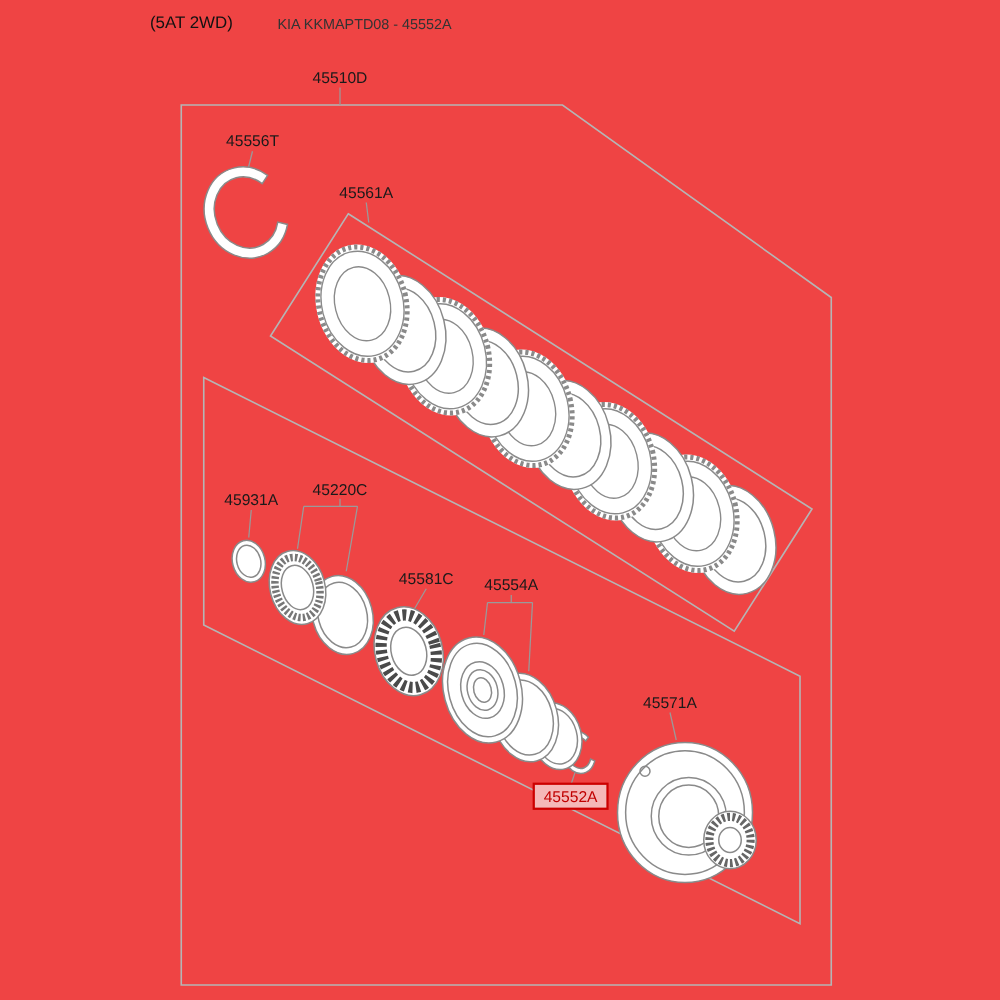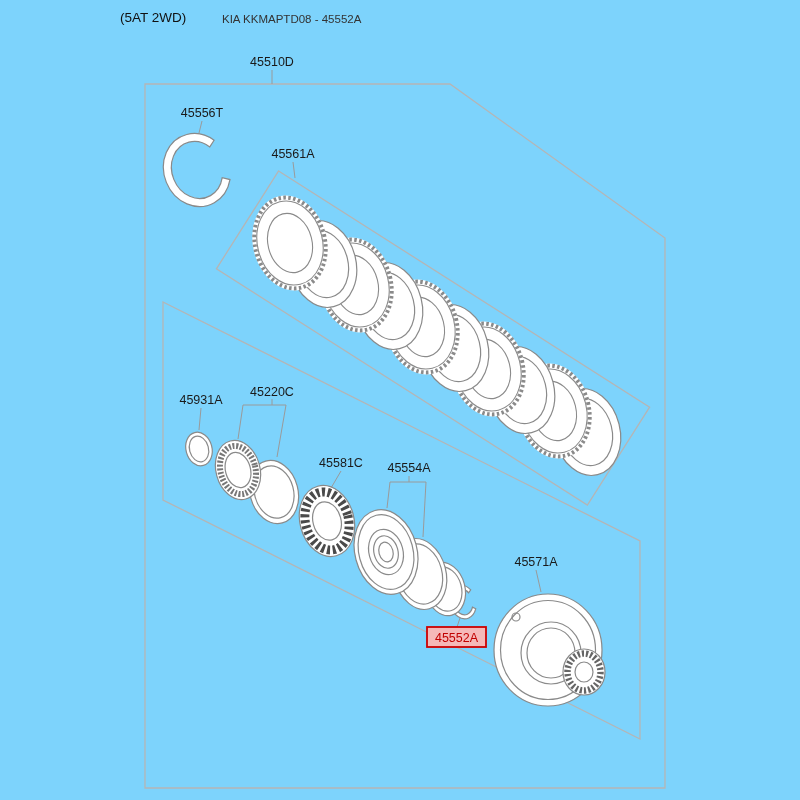--- a/index.html
+++ b/index.html
@@ -1,16 +1,16 @@
 <!DOCTYPE html>
 <html><head>
 <meta charset="utf-8">
 <style>
   html,body{margin:0;padding:0;background:#fff;}
-  .page{position:relative;width:800px;height:800px;background:#7dd3fc;overflow:hidden;
+  .page{position:relative;width:800px;height:800px;background:#ef4444;overflow:hidden;
         font-family:"Liberation Sans",sans-serif;}
   svg{display:block;}
   text{font-family:"Liberation Sans",sans-serif;}
   .hdr1{font-size:13.5px;fill:#111111;}
   .hdr2{font-size:11.5px;fill:#333333;}
   .plabel{font-size:12.5px;fill:#1a1a1a;}
   .hl-text{font-size:12.5px;fill:#c00000;}
   .box{fill:none;stroke:#b5b5b5;stroke-width:1.3px;}
   .leader{fill:none;stroke:#9a9a9a;stroke-width:1px;}
   .pline{stroke:#8a8a8a;stroke-width:1.2px;fill:none;}

